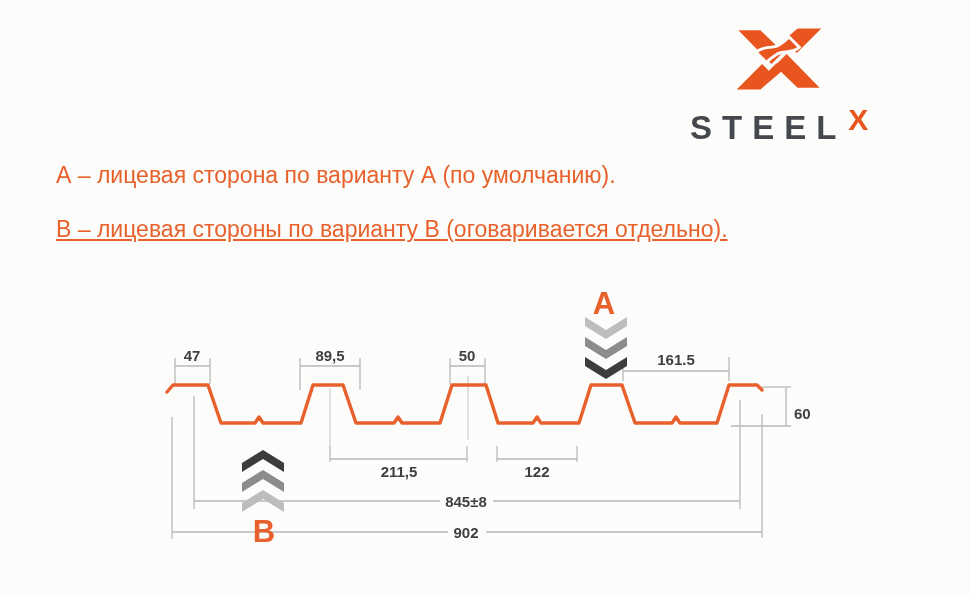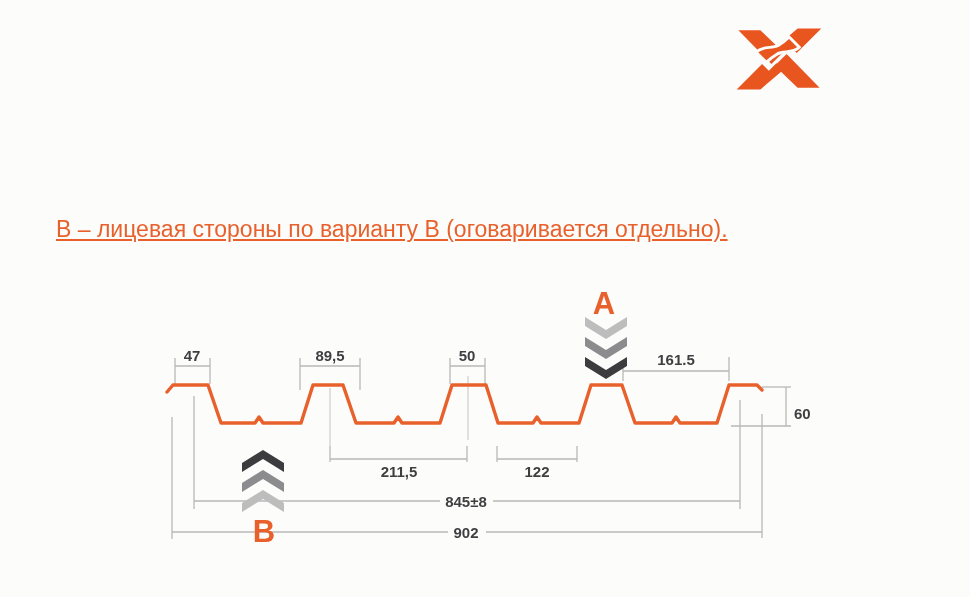--- a/index.html
+++ b/index.html
@@ -47,21 +47,25 @@
 
 <div class="page">
 
   <svg class="logo-icon" viewBox="0 0 104 80" aria-hidden="true">
     <polygon class="logo-fill" points="4,6 30,6 57,32 43,46"></polygon>
     <polygon class="logo-fill" points="100,74 74,74 47,48 61,34"></polygon>
     <polygon class="logo-fill" points="74,4 102,4 73,33 65,25 56,34 48,26"></polygon>
     <polygon class="logo-fill" points="30,76 2,76 32,46 40,54 49,45 57,53"></polygon>
     <path class="logo-s" d="M64,14 L76,26 C68,34 58,30 50,34 C45,37 41,40 37,44 L25,32 C33,24 43,28 51,24 C56,21 60,18 64,14 Z"></path>
   </svg>
+  <div class="wordmark">
+    <span class="brand-text">STEEL</span><span class="brand-x">X</span>
+  </div>
 
+  <div class="legend-line legend-a">А – лицевая сторона по варианту А (по умолчанию).</div>
   <div class="legend-line legend-b">В – лицевая стороны по варианту В (оговаривается отдельно).</div>
 
   <svg class="drawing" viewBox="0 0 970 597">
 
     <g>
       <line class="dl" x1="175" y1="358" x2="175" y2="384"></line>
       <line class="dl" x1="210" y1="358" x2="210" y2="384"></line>
       <line class="dl" x1="175" y1="366" x2="210" y2="366"></line>
       <text class="dt" x="192" y="361">47</text>
     </g>

